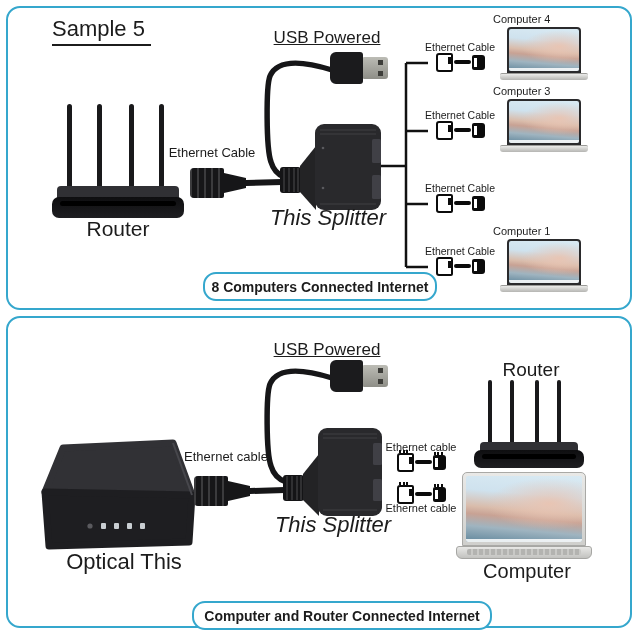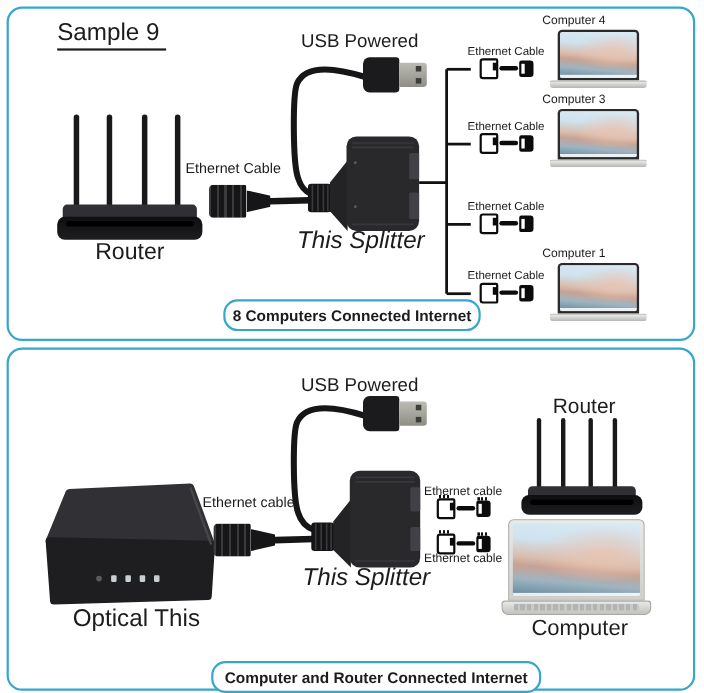--- a/index.html
+++ b/index.html
@@ -10,21 +10,21 @@
 
   .panel { position:absolute; border:2px solid var(--accent); border-radius:14px; background:#fff; }
   .panel1 { left:6px; top:6px; width:622px; height:300px; }
   .panel2 { left:6px; top:316px; width:622px; height:308px; }
 
   svg.overlay { position:absolute; left:0; top:0; z-index:1; pointer-events:none; }
 
   .lbl { position:absolute; white-space:nowrap; text-align:center; z-index:3; color:var(--ink); }
   .title { font-size:22px; border-bottom:2px solid var(--ink); padding:0 6px 2px 0; }
   .t1 { left:52px; top:16px; } .t2 { left:52px; top:328px; }
-  .usb-lbl { width:150px; font-size:17px; }
+  .usb-lbl { width:150px; font-size:17px;text-decoration:underline; }
   .u1 { left:252px; top:28px; } .u2 { left:252px; top:340px; }
   .eth-lbl { width:100px; font-size:13px; }
   .e1 { left:162px; top:145px; } .e2 { left:176px; top:449px; }
   .split-lbl { width:130px; font-size:22px;font-style:italic; }
   .s1 { left:263px; top:205px; } .s2 { left:268px; top:512px; }
   .router1-lbl { left:68px; top:217px; width:100px; font-size:21px; }
   .router2-lbl { left:486px; top:359px; width:90px; font-size:19px; }
   .modem-lbl { left:24px; top:549px; width:200px; font-size:22px; }
   .computer2-lbl { left:472px; top:560px; width:110px; font-size:20px; }
 
@@ -158,21 +158,21 @@
       <path d="M45,492 L192,495 L189,542 L49,546 Z" fill="#1e1e21" stroke="#1e1e21" stroke-width="7" stroke-linejoin="round"></path>
       <path d="M173,443 L192,495" stroke="#47474c" stroke-width="2"></path>
       <circle cx="90" cy="526" r="2.6" fill="#5a5a5e"></circle>
       <rect x="101" y="523" width="5" height="6" rx="1" fill="#c9ced2"></rect>
       <rect x="114" y="523" width="5" height="6" rx="1" fill="#c9ced2"></rect>
       <rect x="127" y="523" width="5" height="6" rx="1" fill="#c9ced2"></rect>
       <rect x="140" y="523" width="5" height="6" rx="1" fill="#c9ced2"></rect>
     </g>
   </svg>
 
-  <div class="lbl title t1">Sample 9</div>
+  <div class="lbl title t1">Sample 5</div>
   <div class="lbl usb-lbl u1">USB Powered</div>
 
   <div class="usbplug up1">
     <div class="ubody"></div>
     <div class="umetal"></div>
   </div>
 
   <div class="router router1">
     <div class="ant a1"></div>
     <div class="ant a2"></div>

